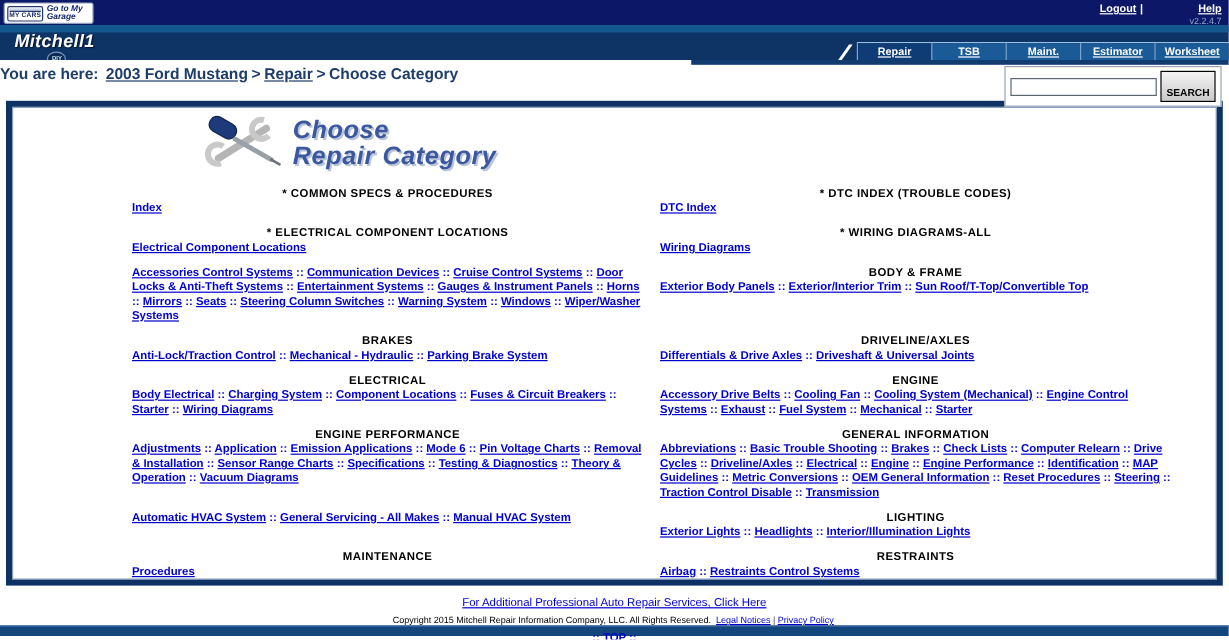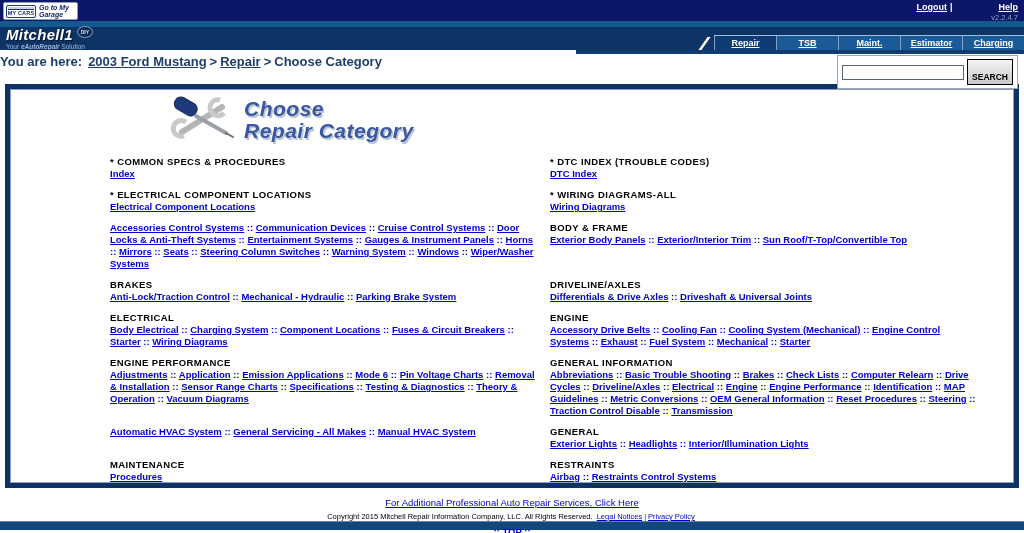--- a/index.html
+++ b/index.html
@@ -20,21 +20,21 @@
   .topbar-right { position:absolute; right:6px; top:2px; text-align:right; }
   .top-links { font-size:9px; font-weight:bold; color:#fff; }
   .top-links a { color:#fff; text-decoration:underline; cursor:pointer;padding-left:43px; }
   .top-sep { margin:0 3px; }
   .version { font-size:7.5px; color:#8ea6cc; margin-top:1px; }
 
   
   .brandbar { height:29px; background:#0d3464; position:relative; }
   .accent-strip { position:absolute; top:0; left:0; right:0; height:6px; background:#13598e; }
   .brand { position:absolute; left:6px; top:5px; }
-  .brand-row { display:flex; align-items:flex-start; }
+  .brand-row { display:flex; align-items:center;flex-direction:column; }
   .brand-name { color:#fff; font-size:15px; font-weight:bold; font-style:italic; letter-spacing:.3px;
                 text-shadow:1px 1px 1px #06142e; }
   .brand-badge { width:16px; height:12px; margin-left:4px; border:1px solid #7d97c2; border-radius:50%;
                  background:#0a2a52; color:#cfe0f2; font-size:5px; font-weight:bold;
                  display:flex; align-items:center; justify-content:center; }
   .brand-tagline { font-size:6.5px; color:#9fb6d8; margin-top:0px; }
   .brand-tagline em { font-weight:bold; }
   .tabs-wrap { position:absolute; right:0; bottom:0; display:flex; align-items:flex-end; }
   .slash { width:10px; height:13px; border-right:3px solid #fff; transform:skewX(-35deg);
            margin-right:8px; margin-bottom:0px; }
@@ -61,21 +61,21 @@
   
   .content { margin:3px 5px 0 5px; height:404px; background:#fff; border:5px solid #0e3263;
              box-shadow:inset 0 0 0 1px #8ca0c4; overflow:hidden; }
   .title-block { display:flex; align-items:flex-start; margin:7px 0 0 160px; }
   .tools-icon { width:66px; height:46px; display:block; }
   .title-text { margin-left:8px; margin-top:2px; font-size:21px; line-height:22px; font-weight:bold;
                 font-style:italic; color:#3a57a0; text-shadow:1.5px 1.5px 0 #b9c4d6; letter-spacing:.5px; }
   .category-grid { display:grid; grid-template-columns:440px 440px; row-gap:9px;
                    margin:14px 0 0 100px; }
   .cat-cell { padding-right:14px; }
-  .cat-heading { font-size:9.5px; font-weight:bold; color:#000; letter-spacing:.4px; margin-bottom:1px; }
+  .cat-heading { font-size:9.5px; font-weight:bold; color:#000; letter-spacing:.4px; margin-bottom:1px;text-align:center; }
   .cat-links { font-size:9.5px; font-weight:bold; line-height:12px; }
   .cat-links a { color:#0000cc; text-decoration:underline; cursor:pointer; }
   .cat-sep { color:#0000cc; text-decoration:none; }
 
   
   .footer { height:33px; text-align:center; padding-top:4px; }
   .footer-link { font-size:9.5px; color:#0000cc; text-decoration:underline; cursor:pointer; }
   .copyright-row { font-size:7.5px; color:#000; margin-top:2px; }
   .copyright-row a { color:#0000cc; text-decoration:underline; cursor:pointer; margin:0 2px; }
   .copyright-row .pipe { color:#444; }
@@ -111,21 +111,21 @@
     </div>
     <div class="brand-tagline"><span>Your </span><em>eAutoRepair</em><span> Solution</span></div>
   </div>
   <div class="tabs-wrap">
     <span class="slash"></span>
     <div class="tabs" id="tabs">
         <div class="tab active">Repair</div>
         <div class="tab">TSB</div>
         <div class="tab">Maint.</div>
         <div class="tab">Estimator</div>
-        <div class="tab">Charging</div>
+        <div class="tab">Worksheet</div>
       </div>
   </div>
 </div>
 
 <div class="crumb-row">
   <div class="substrip"></div>
   <div class="breadcrumb" id="breadcrumb"><span class="bc-prefix">You are here:</span><a class="bc-link">2003 Ford Mustang</a><span class="bc-sep">&gt;</span><a class="bc-link">Repair</a><span class="bc-sep">&gt;</span><span class="bc-current">Choose Category</span></div>
   <div class="search-box">
     <input id="search-input" value="" style="">
     <button>SEARCH</button>
@@ -194,21 +194,21 @@
         <div class="cat-links"><a class="cat-link">Adjustments</a><span class="cat-sep"> :: </span><a class="cat-link">Application</a><span class="cat-sep"> :: </span><a class="cat-link">Emission Applications</a><span class="cat-sep"> :: </span><a class="cat-link">Mode 6</a><span class="cat-sep"> :: </span><a class="cat-link">Pin Voltage Charts</a><span class="cat-sep"> :: </span><a class="cat-link">Removal &amp; Installation</a><span class="cat-sep"> :: </span><a class="cat-link">Sensor Range Charts</a><span class="cat-sep"> :: </span><a class="cat-link">Specifications</a><span class="cat-sep"> :: </span><a class="cat-link">Testing &amp; Diagnostics</a><span class="cat-sep"> :: </span><a class="cat-link">Theory &amp; Operation</a><span class="cat-sep"> :: </span><a class="cat-link">Vacuum Diagrams</a></div>
       </div>
       <div class="cat-cell">
         <div class="cat-heading">GENERAL INFORMATION</div>
         <div class="cat-links"><a class="cat-link">Abbreviations</a><span class="cat-sep"> :: </span><a class="cat-link">Basic Trouble Shooting</a><span class="cat-sep"> :: </span><a class="cat-link">Brakes</a><span class="cat-sep"> :: </span><a class="cat-link">Check Lists</a><span class="cat-sep"> :: </span><a class="cat-link">Computer Relearn</a><span class="cat-sep"> :: </span><a class="cat-link">Drive Cycles</a><span class="cat-sep"> :: </span><a class="cat-link">Driveline/Axles</a><span class="cat-sep"> :: </span><a class="cat-link">Electrical</a><span class="cat-sep"> :: </span><a class="cat-link">Engine</a><span class="cat-sep"> :: </span><a class="cat-link">Engine Performance</a><span class="cat-sep"> :: </span><a class="cat-link">Identification</a><span class="cat-sep"> :: </span><a class="cat-link">MAP Guidelines</a><span class="cat-sep"> :: </span><a class="cat-link">Metric Conversions</a><span class="cat-sep"> :: </span><a class="cat-link">OEM General Information</a><span class="cat-sep"> :: </span><a class="cat-link">Reset Procedures</a><span class="cat-sep"> :: </span><a class="cat-link">Steering</a><span class="cat-sep"> :: </span><a class="cat-link">Traction Control Disable</a><span class="cat-sep"> :: </span><a class="cat-link">Transmission</a></div>
       </div>
       <div class="cat-cell">
         <div class="cat-links"><a class="cat-link">Automatic HVAC System</a><span class="cat-sep"> :: </span><a class="cat-link">General Servicing - All Makes</a><span class="cat-sep"> :: </span><a class="cat-link">Manual HVAC System</a></div>
       </div>
       <div class="cat-cell">
-        <div class="cat-heading">GENERAL</div>
+        <div class="cat-heading">LIGHTING</div>
         <div class="cat-links"><a class="cat-link">Exterior Lights</a><span class="cat-sep"> :: </span><a class="cat-link">Headlights</a><span class="cat-sep"> :: </span><a class="cat-link">Interior/Illumination Lights</a></div>
       </div>
       <div class="cat-cell">
         <div class="cat-heading">MAINTENANCE</div>
         <div class="cat-links"><a class="cat-link">Procedures</a></div>
       </div>
       <div class="cat-cell">
         <div class="cat-heading">RESTRAINTS</div>
         <div class="cat-links"><a class="cat-link">Airbag</a><span class="cat-sep"> :: </span><a class="cat-link">Restraints Control Systems</a></div>
       </div>

